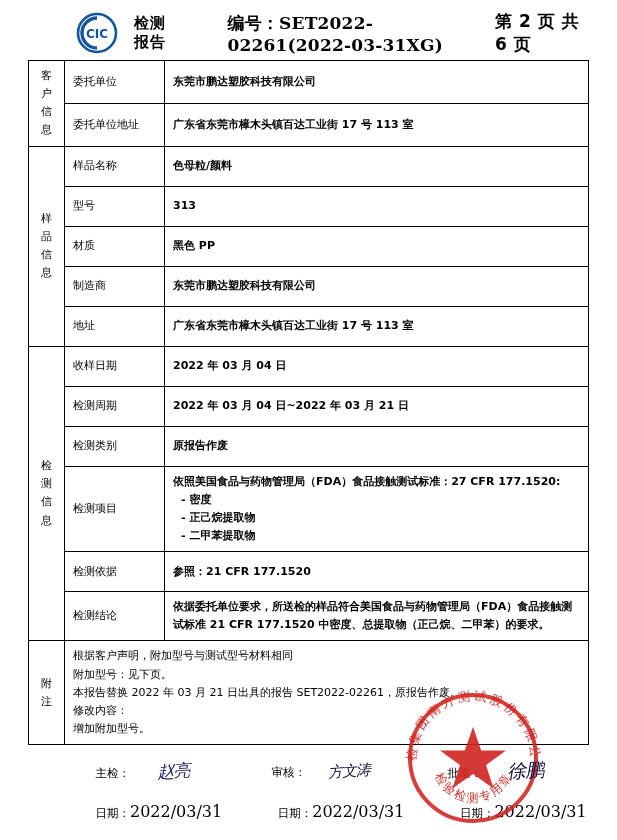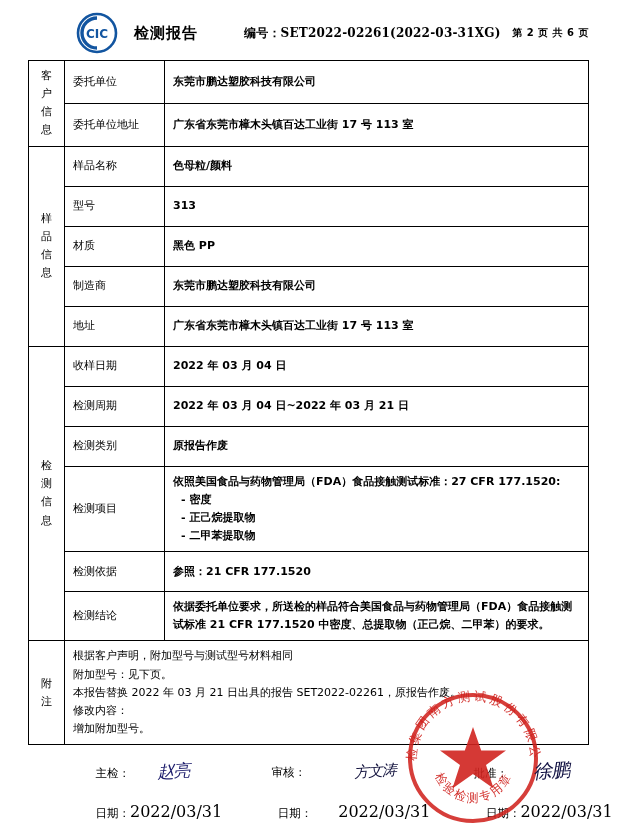--- a/index.html
+++ b/index.html
@@ -44,28 +44,28 @@
   }
   .logo svg { display: block; }
   .header-title {
     font-size: 15px;
     font-weight: bold;
     letter-spacing: 1px;
     font-family: "DejaVu Sans", "Liberation Sans", sans-serif;
     margin-right: 46px;
   }
   .header-no {
-    font-size: 12px;
+    font-size: 17px;
     font-weight: bold;
     font-family: "DejaVu Serif", "Liberation Serif", serif;
     letter-spacing: 0.2px;
   }
   .header-page {
     margin-left: auto;
-    font-size: 10px;
+    font-size: 17px;
     font-weight: bold;
     letter-spacing: 0.5px;
   }
 
   
   table.main {
     border-collapse: collapse;
     width: 561px;
     table-layout: fixed;
     margin-top: 2px;
@@ -124,21 +124,21 @@
     align-items: baseline;
     font-size: 11.5px;
   }
   .sig-cell .lbl { width: 46px; text-align: right; }
   .sig-cell .val {
     display: inline-block;
     min-width: 86px;
     text-align: center;
   }
   .sig-c1 { margin-left: 56px; }
-  .sig-c2 { margin-left: 44px; gap: 26px; }
+  .sig-c2 { margin-left: 44px; }
   .sig-c3 { margin-left: 44px; }
 
   .hand {
     font-family: "DejaVu Serif", "Liberation Serif", serif;
     font-style: italic;
     font-size: 17px;
     color: #1b1b6b;
     letter-spacing: -1px;
     transform: rotate(-4deg);
     display: inline-block;

